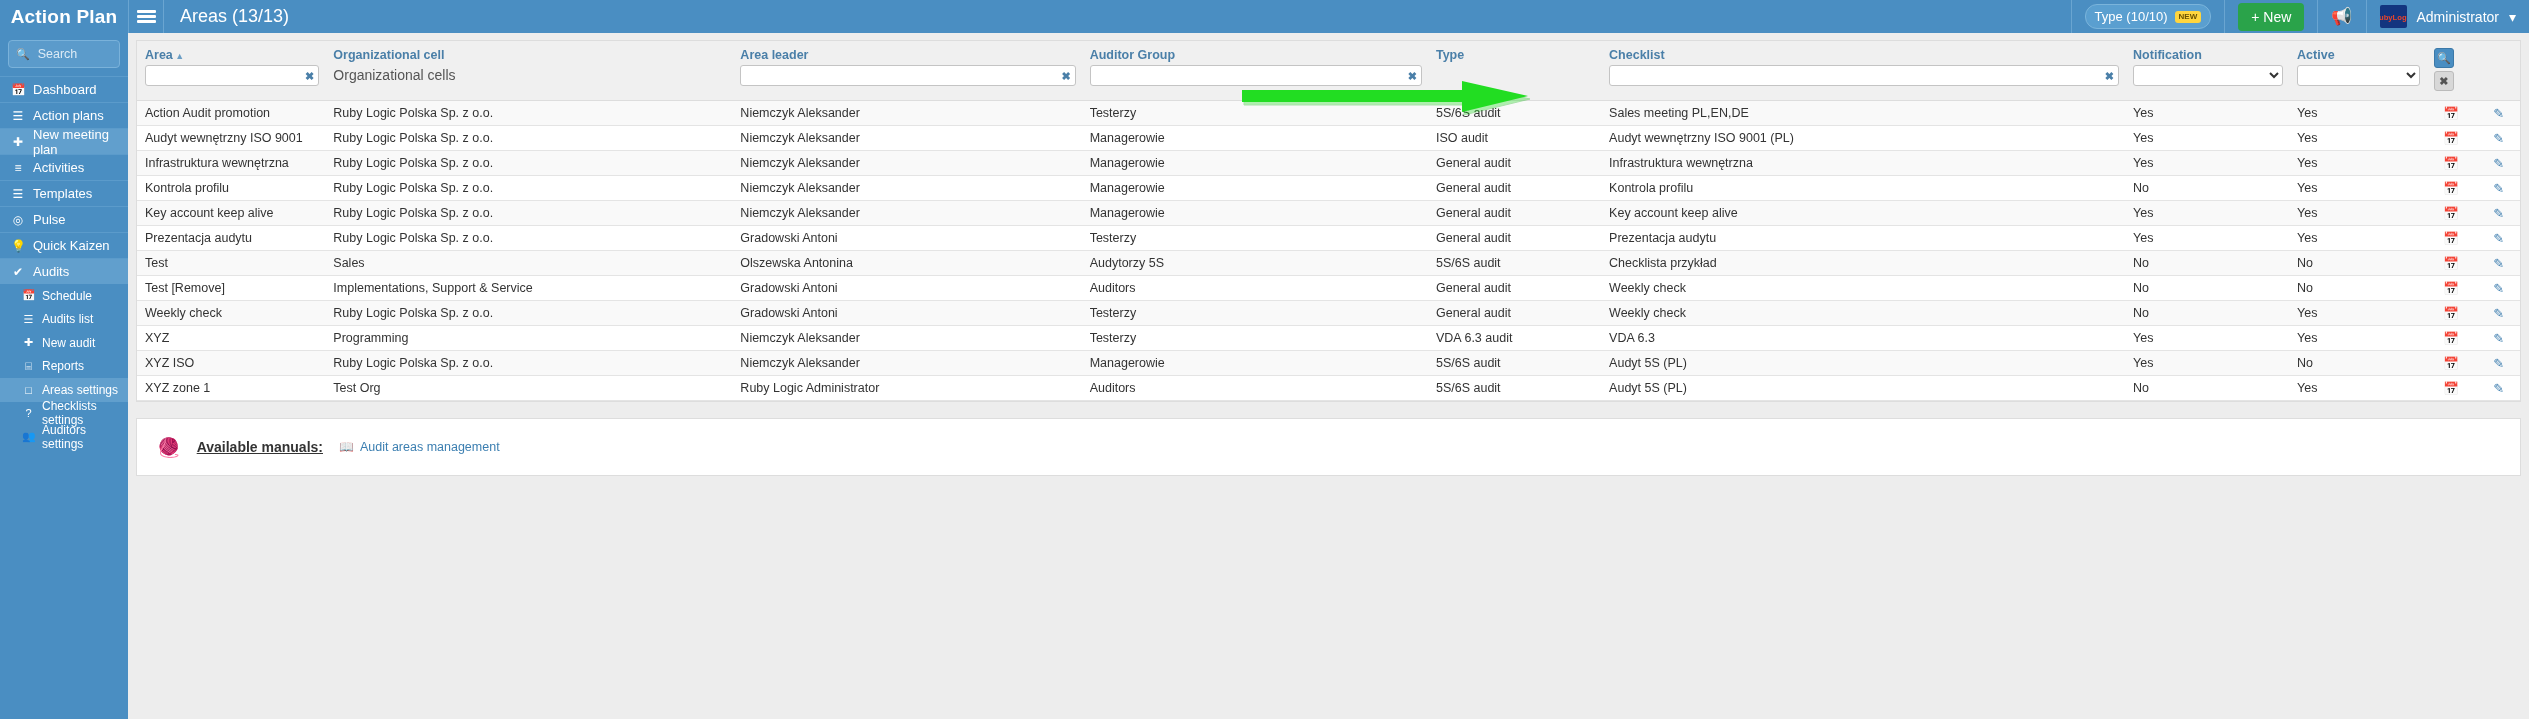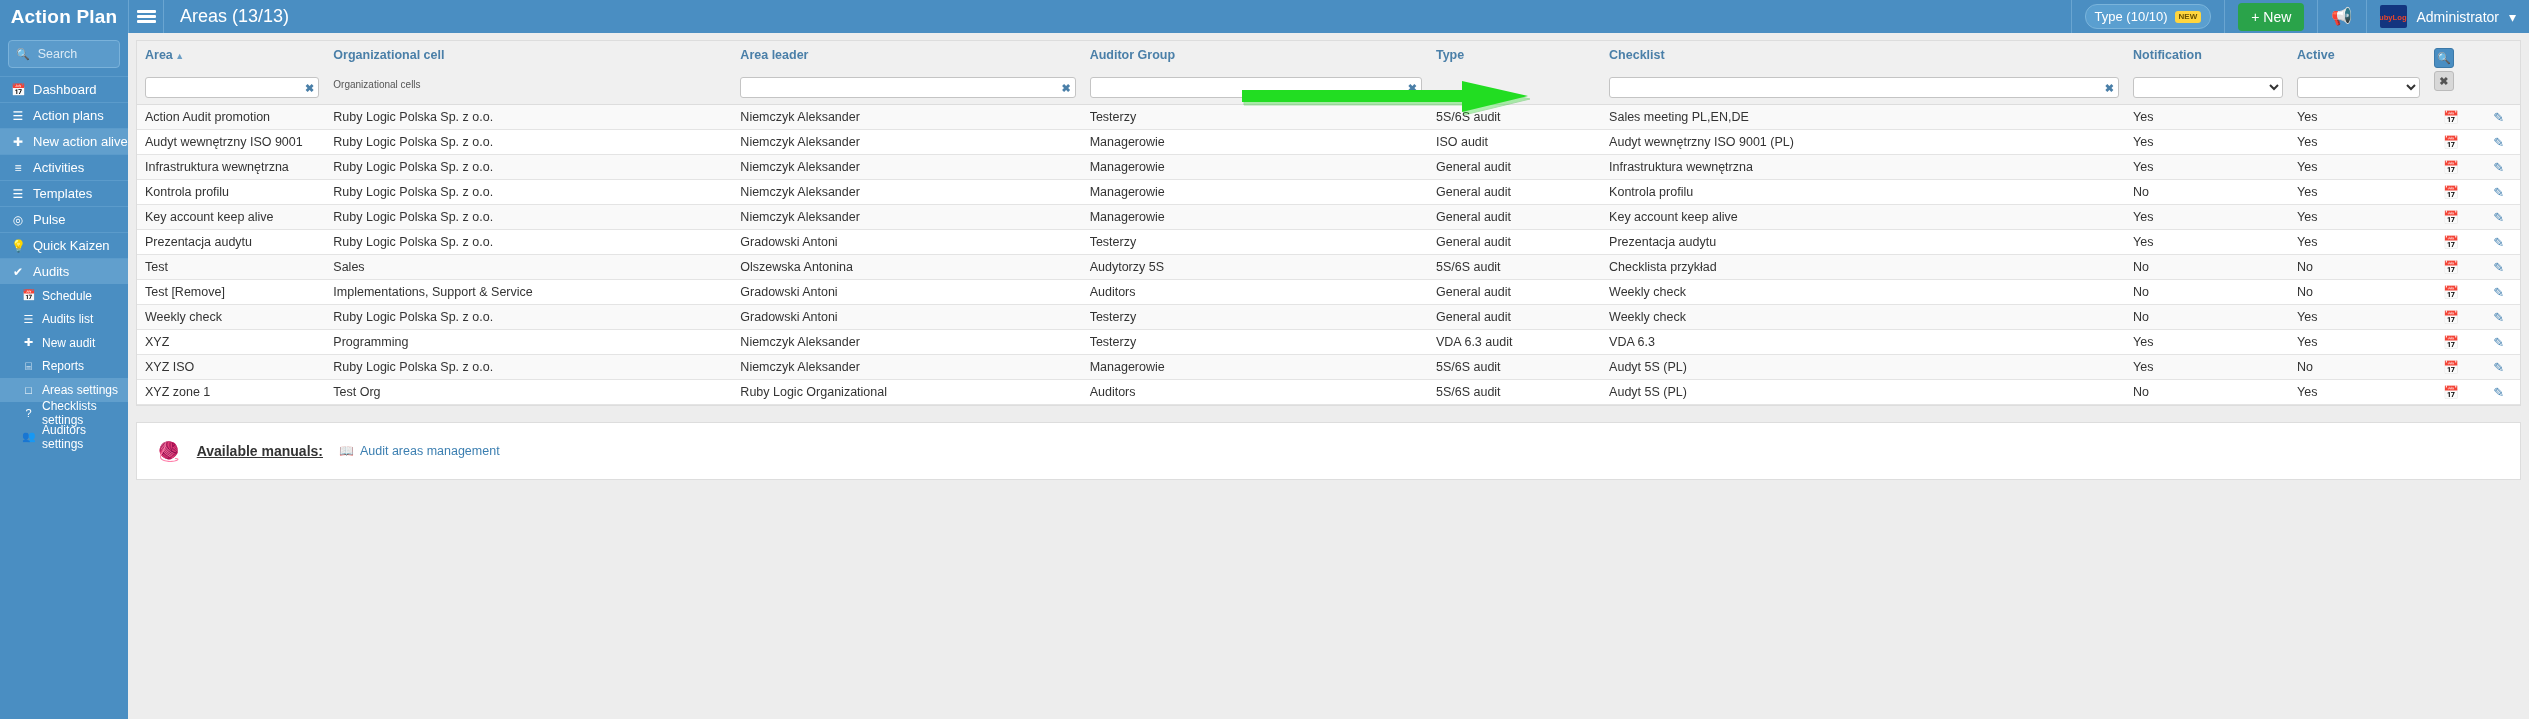--- a/index.html
+++ b/index.html
@@ -105,23 +105,23 @@
     padding: 7px 8px 0 8px;
   }
   .panel { background: #fff; border: 1px solid #ddd; }
 
   table.grid { border-collapse: collapse; width: 100%; table-layout: fixed; }
   table.grid thead th {
     background: #f0f0f0; text-align: left; vertical-align: top;
     padding: 7px 6px 6px 8px; font-size: 12.5px; font-weight: bold;
     color: #4a7fa8; border-bottom: 1px solid #ddd;
   }
-  .th-label { display: block; margin-bottom: 15px; white-space: nowrap; }
+  .th-label { display: block; margin-bottom: 3px; white-space: nowrap; }
   .sort-arrow { font-size: 9px; color: #6b9ec5; }
-  .sub-note { display: block; font-size: 10px; color: #555; font-weight: normal; padding-top: 2px; }
+  .sub-note { display: block; font-size: 14px; color: #555; font-weight: normal; padding-top: 2px; }
 
   .filt { position: relative; display: block; }
   .filt input, .filt select {
     width: 100%; height: 21px; font-size: 12px;
     border: 1px solid #c4c4c4; border-radius: 3px;
     padding: 0 20px 0 5px; outline: none; background: #fff;
     font-family: "Liberation Sans", sans-serif; color: #333;
   }
   .filt select { padding-right: 4px; }
   .filt .clr {
@@ -218,21 +218,21 @@
       <div class="nav-item">
         <span class="ico">📅</span>
         <span>Dashboard</span>
       </div>
       <div class="nav-item">
         <span class="ico">☰</span>
         <span>Action plans</span>
       </div>
       <div class="nav-item active">
         <span class="ico">✚</span>
-        <span>New action alive</span>
+        <span>New meeting plan</span>
       </div>
       <div class="nav-item">
         <span class="ico">≡</span>
         <span>Activities</span>
       </div>
       <div class="nav-item">
         <span class="ico">☰</span>
         <span>Templates</span>
       </div>
       <div class="nav-item">
@@ -463,21 +463,21 @@
             <td>5S/6S audit</td>
             <td>Audyt 5S (PL)</td>
             <td>Yes</td>
             <td>No</td>
             <td class="act-cell"><span class="ic ic-cal">📅</span></td>
             <td class="act-cell"><span class="ic ic-pen">✎</span></td>
           </tr>
           <tr>
             <td>XYZ zone 1</td>
             <td>Test Org</td>
-            <td>Ruby Logic Organizational</td>
+            <td>Ruby Logic Administrator</td>
             <td>Auditors</td>
             <td>5S/6S audit</td>
             <td>Audyt 5S (PL)</td>
             <td>No</td>
             <td>Yes</td>
             <td class="act-cell"><span class="ic ic-cal">📅</span></td>
             <td class="act-cell"><span class="ic ic-pen">✎</span></td>
           </tr>
         </tbody>
     </table>

